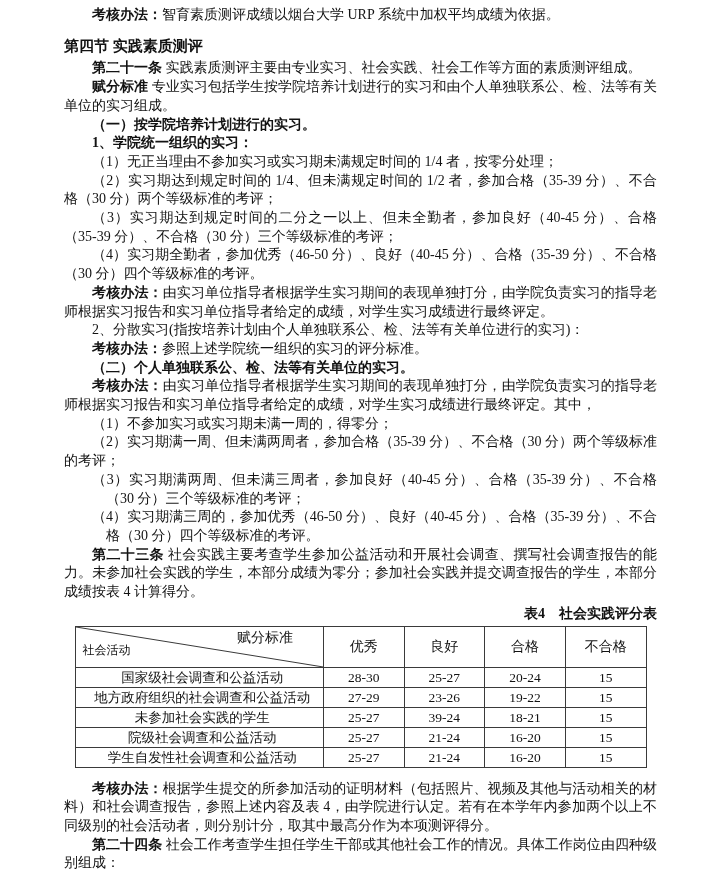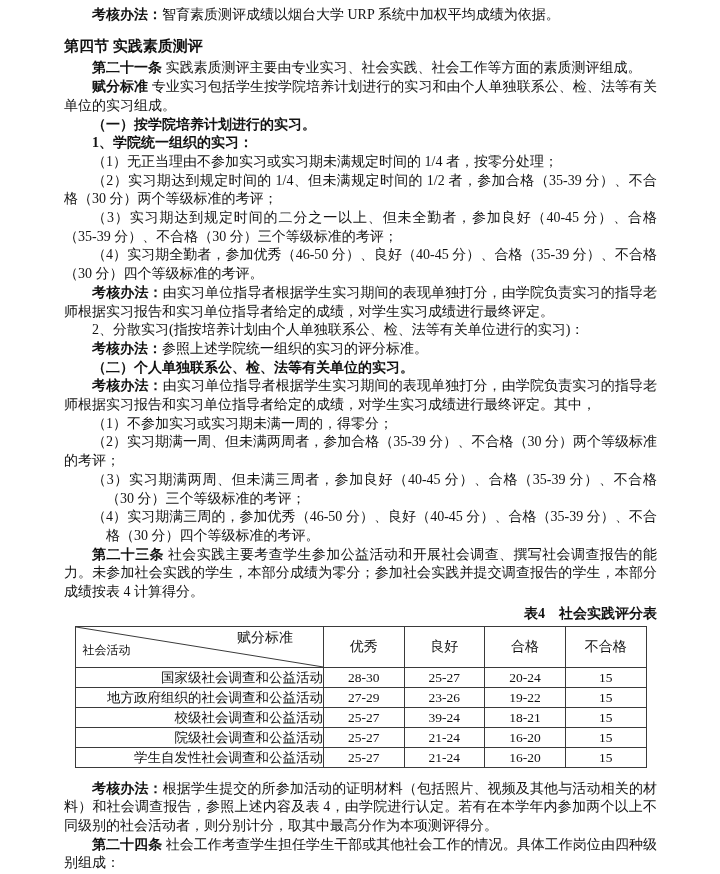--- a/index.html
+++ b/index.html
@@ -25,21 +25,21 @@
     width:572px;margin:0 auto;border-collapse:collapse;table-layout:fixed;
   }
   table.score td{
     border:1px solid #3a3a3a;font-size:13.5px;line-height:17px;
     text-align:center;vertical-align:middle;padding:0;
   }
   table.score .c0{width:43.5%;}
   table.score .cn{width:14.125%;}
   table.score tr.head td{height:40px;font-size:14px;}
   table.score tr.datarow td{height:19px;}
-  table.score td.act{text-align:right;padding-left:6px;}
+  table.score td.act{text-align:center;padding-left:6px;}
   td.diag{position:relative;}
   td.diag svg{position:absolute;left:0;top:0;width:100%;height:100%;display:block;}
   .corner-tr{
     position:absolute;top:4px;right:30px;font-size:14px;line-height:14px;
   }
   .corner-bl{
     position:absolute;bottom:10px;left:7px;font-size:12px;line-height:14px;
   }
   .mt{margin-top:12px;}
 </style>
@@ -114,21 +114,21 @@
         <td>15</td>
       </tr>
       <tr class="datarow">
         <td class="act">地方政府组织的社会调查和公益活动</td>
         <td>27-29</td>
         <td>23-26</td>
         <td>19-22</td>
         <td>15</td>
       </tr>
       <tr class="datarow">
-        <td class="act">校级社会调查和公益活动</td>
+        <td class="act">未参加社会实践的学生</td>
         <td>25-27</td>
         <td>39-24</td>
         <td>18-21</td>
         <td>15</td>
       </tr>
       <tr class="datarow">
         <td class="act">院级社会调查和公益活动</td>
         <td>25-27</td>
         <td>21-24</td>
         <td>16-20</td>

